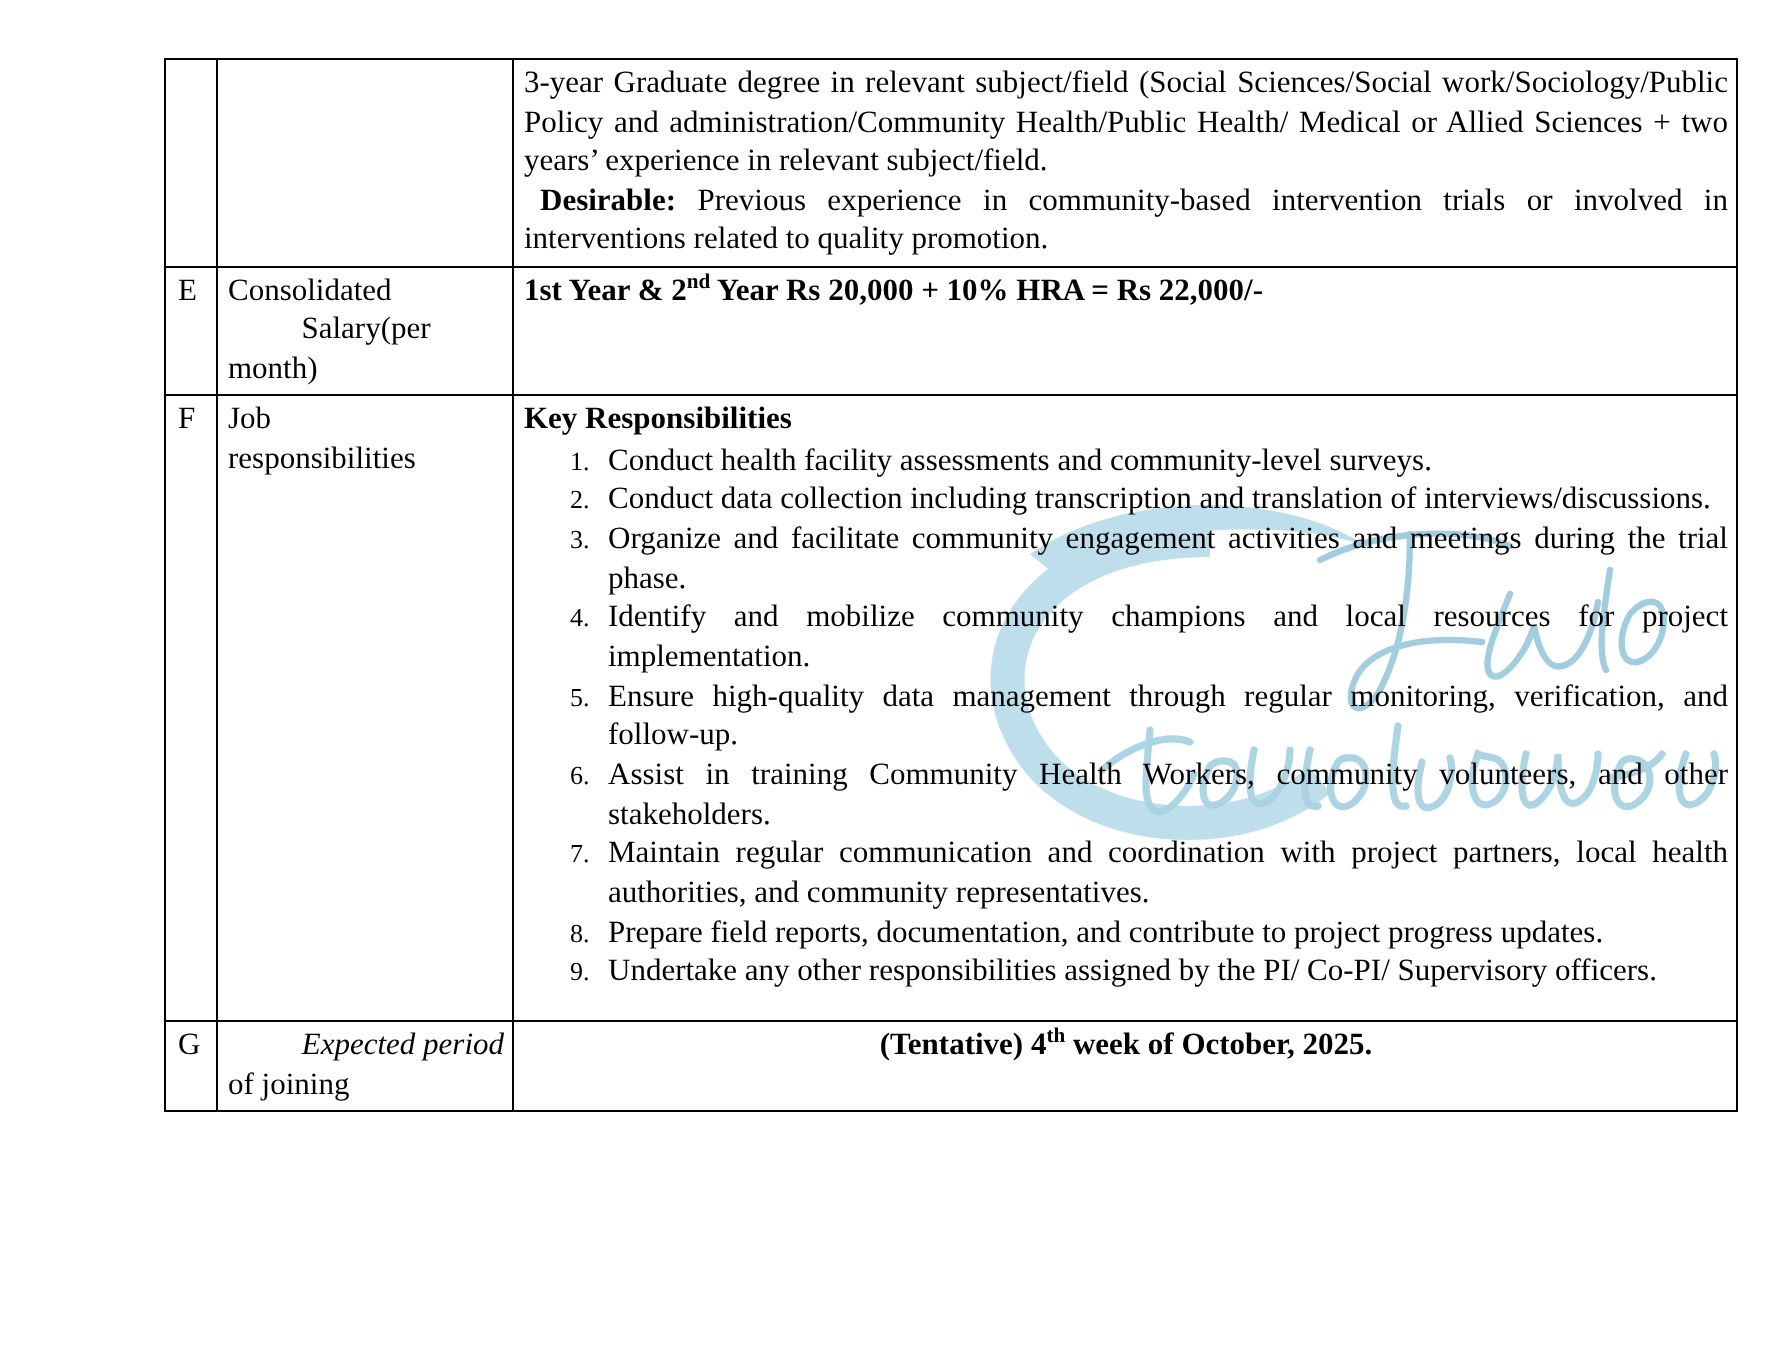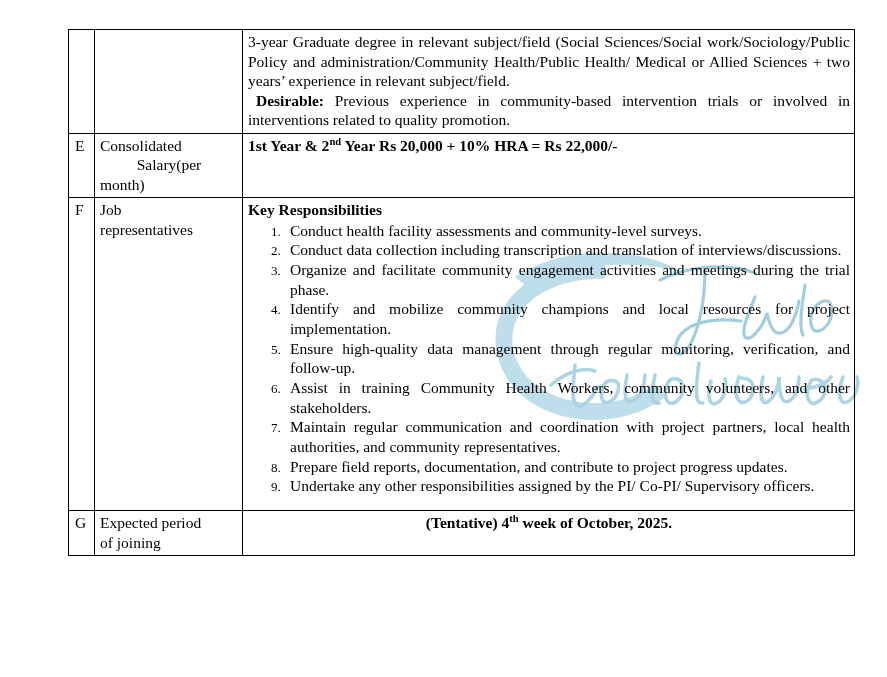--- a/index.html
+++ b/index.html
@@ -22,21 +22,21 @@
     left: 455px;
     top: 225px;
     width: 430px;
     height: 230px;
     pointer-events: none;
     z-index: 0;
   }
 
   #doc-table-wrap {
     position: absolute;
-    left: 68px;
+    left: 82px;
     top: 29px;
     width: 786px;
     z-index: 1;
   }
 
   table.doc-table {
     border-collapse: collapse;
     width: 786px;
     table-layout: fixed;
   }
@@ -160,42 +160,42 @@
         </td>
         <td>
           <div class="salary-line"><span>1st Year  &amp; 2</span><sup>nd</sup><span> Year  Rs 20,000 + 10% HRA = Rs 22,000/-</span></div>
         </td>
       </tr>
 
       <tr>
         <td class="cell-letter">F</td>
         <td class="cell-label">
           <span class="label-stack">Job</span>
-          <span class="label-stack">representatives</span>
+          <span class="label-stack">responsibilities</span>
         </td>
         <td class="pad-bottom-cell">
           <div class="resp-title">Key Responsibilities</div>
           <ol class="resp">
             <li>Conduct health facility assessments and community-level surveys.</li>
             <li>Conduct data collection including transcription and translation of interviews/discussions.</li>
             <li>Organize and facilitate community engagement activities and meetings during the trial phase.</li>
             <li>Identify and mobilize community champions and local resources for project implementation.</li>
             <li>Ensure high-quality data management through regular monitoring, verification, and follow-up.</li>
             <li>Assist in training Community Health Workers, community volunteers, and other stakeholders.</li>
             <li>Maintain regular communication and coordination with project partners, local health authorities, and community representatives.</li>
             <li>Prepare field reports, documentation, and contribute to project progress updates.</li>
             <li>Undertake any other responsibilities assigned by the PI/ Co-PI/ Supervisory officers.</li>
           </ol>
         </td>
       </tr>
 
       <tr>
         <td class="cell-letter">G</td>
         <td class="cell-label">
-          <span class="label-stack label-just" style="display:flex; justify-content:flex-start;">
+          <span class="label-stack label-just" style="display:flex; justify-content:flex-end;font-style:italic;">
             <span>Expected   period</span>
           </span>
           <span class="label-stack">of joining</span>
         </td>
         <td>
           <div class="bold"><span>(Tentative) 4</span><sup>th</sup><span> week of October, 2025.</span></div>
         </td>
       </tr>
     </tbody>
   </table>

